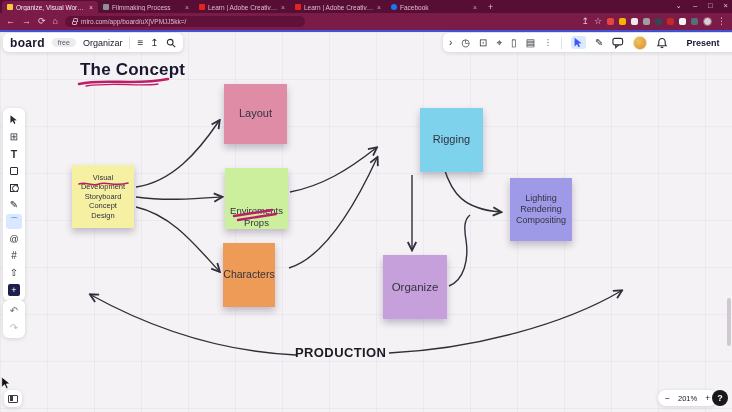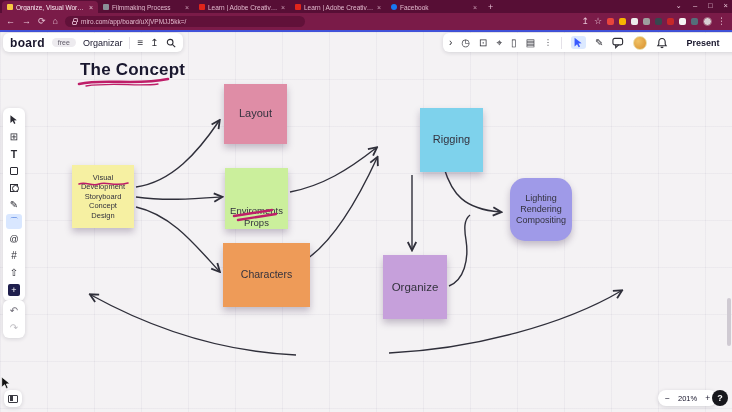--- a/index.html
+++ b/index.html
@@ -186,38 +186,39 @@
 
     <div class="note" style="left: 225px; top: 136px; width: 63px; height: 61px; font-size: 9.5px; align-items: flex-end; padding-top: 23px; background-color: rgb(203, 239, 156);">
       <span>Enviroments
 Props</span>
     </div>
     <svg class="overlay-svg" style="left:232px;top:176px" width="46" height="14">
       <path d="M2,8 L40,2" stroke="#BE1E68" stroke-width="2.4" fill="none" stroke-linecap="round"></path>
       <path d="M6,12 L44,6" stroke="#BE1E68" stroke-width="2.4" fill="none" stroke-linecap="round"></path>
     </svg>
 
-    <div class="note" style="left: 223px; top: 211px; width: 87px; height: 64px; font-size: 10.5px; background-color: rgb(238, 155, 88);">
+    <div class="note" style="left: 223px; top: 211px; width: 52px; height: 64px; font-size: 10.5px; background-color: rgb(238, 155, 88);">
       <span>Characters</span>
     </div>
 
     <div class="note" style="left: 380px; top: 76px; width: 63px; height: 64px; font-size: 11px; background-color: rgb(126, 210, 236); margin-left: 40px;">
       <span>Rigging</span>
     </div>
 
-    <div class="note" style="left: 510px; top: 146px; width: 62px; height: 63px; font-size: 9px; background-color: rgb(159, 154, 232); border-radius: 15px;">
+    <div class="note" style="left: 510px; top: 146px; width: 62px; height: 63px; font-size: 9px; background-color: rgb(159, 154, 232);">
       <span>Lighting
 Rendering
 Compositing</span>
     </div>
 
     <div class="note" style="left: 383px; top: 223px; width: 64px; height: 64px; font-size: 11.5px; background-color: rgb(198, 160, 219);">
       <span>Organize</span>
     </div>
 
+    <div class="production">PRODUCTION</div>
   </div>
 
   <div class="card topbar-left">
     <span class="miro-logo">board</span>
     <span class="pill">free</span>
     <span class="board-name">Organizar</span>
     <span class="vdiv"></span>
     <span class="tb-ic">≡</span>
     <span class="tb-ic">↥</span>
     <svg width="10" height="10" viewBox="0 0 12 12">

